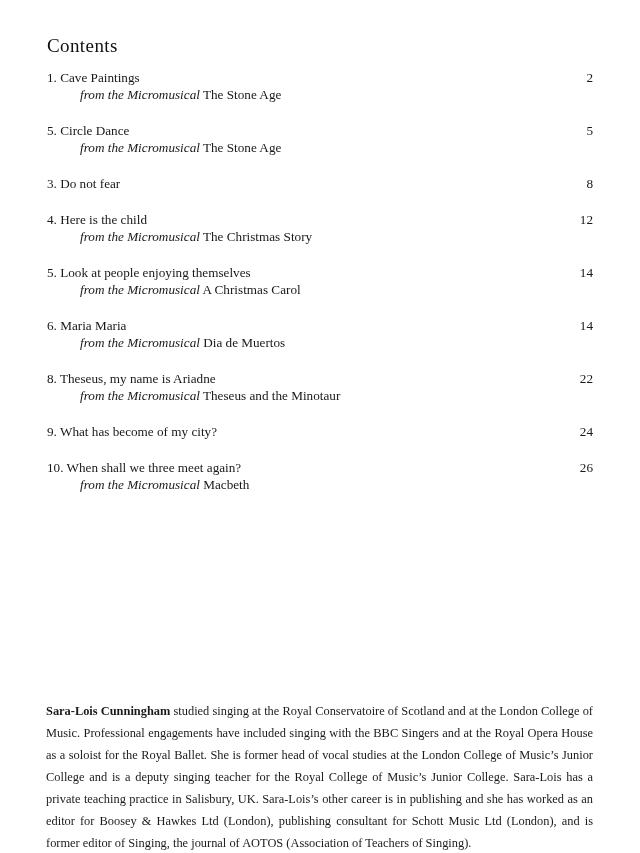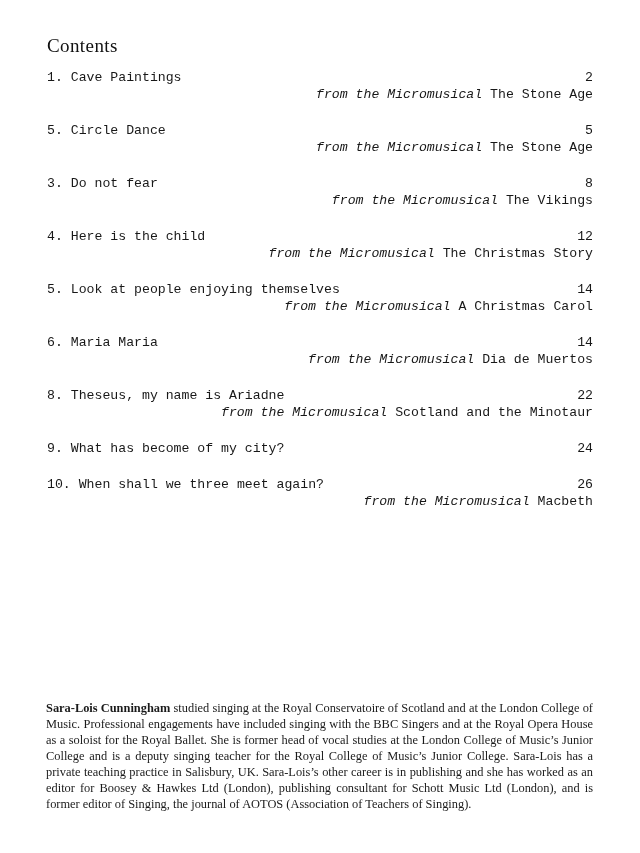--- a/index.html
+++ b/index.html
@@ -37,21 +37,20 @@
     margin: 0;
     line-height: 1.1;
   }
 
   
   .toc {
     position: absolute;
     left: 47px;
     top: 70px;
     width: 546px;
-    font-family: Liberation Mono, monospace;
   }
   .toc-entry {
     position: relative;
     margin-bottom: 21px;
   }
   .toc-entry:last-child { margin-bottom: 0; }
 
   .toc-title-row {
     position: relative;
     display: block;
@@ -74,37 +73,36 @@
     color: #181818;
   }
   .toc-source {
     display: block;
     margin-left: 33px;
     margin-top: 2px;
     font-size: 13.2px;
     line-height: 15px;
     color: #181818;
     white-space: nowrap;
-    text-align: right;
   }
   .toc-source .src-prefix {
     font-style: italic;
   }
   .toc-source .src-show {
     font-style: normal;
   }
 
   
   .bio {
     position: absolute;
     left: 46px;
     top: 688px;
     width: 547px;
     font-size: 12.4px;
-    line-height: 16px;
+    line-height: 22px;
     text-align: justify;
     color: #1a1a1a;
     hyphens: none;
   }
   .bio .bio-name {
     font-weight: bold;
   }
 </style>
 </head>
 <body>
@@ -118,37 +116,36 @@
   <div class="toc-entry">
         <div class="toc-title-row"><span class="toc-title">1. Cave Paintings</span><span class="toc-page">2</span></div>
         <div class="toc-source"><span class="src-prefix">from the Micromusical</span><span class="src-show"> The Stone Age</span></div>
       </div>
       <div class="toc-entry">
         <div class="toc-title-row"><span class="toc-title">5. Circle Dance</span><span class="toc-page">5</span></div>
         <div class="toc-source"><span class="src-prefix">from the Micromusical</span><span class="src-show"> The Stone Age</span></div>
       </div>
       <div class="toc-entry">
         <div class="toc-title-row"><span class="toc-title">3. Do not fear</span><span class="toc-page">8</span></div>
-        <div class="toc-source"><span class="src-prefix">from the Micromusical</span><span class="src-show"> The Vikings</span></div>
       </div>
       <div class="toc-entry">
         <div class="toc-title-row"><span class="toc-title">4. Here is the child</span><span class="toc-page">12</span></div>
         <div class="toc-source"><span class="src-prefix">from the Micromusical</span><span class="src-show"> The Christmas Story</span></div>
       </div>
       <div class="toc-entry">
         <div class="toc-title-row"><span class="toc-title">5. Look at people enjoying themselves</span><span class="toc-page">14</span></div>
         <div class="toc-source"><span class="src-prefix">from the Micromusical</span><span class="src-show"> A Christmas Carol</span></div>
       </div>
       <div class="toc-entry">
         <div class="toc-title-row"><span class="toc-title">6. Maria Maria</span><span class="toc-page">14</span></div>
         <div class="toc-source"><span class="src-prefix">from the Micromusical</span><span class="src-show"> Dia de Muertos</span></div>
       </div>
       <div class="toc-entry">
         <div class="toc-title-row"><span class="toc-title">8. Theseus, my name is Ariadne</span><span class="toc-page">22</span></div>
-        <div class="toc-source"><span class="src-prefix">from the Micromusical</span><span class="src-show"> Scotland and the Minotaur</span></div>
+        <div class="toc-source"><span class="src-prefix">from the Micromusical</span><span class="src-show"> Theseus and the Minotaur</span></div>
       </div>
       <div class="toc-entry">
         <div class="toc-title-row"><span class="toc-title">9. What has become of my city?</span><span class="toc-page">24</span></div>
       </div>
       <div class="toc-entry">
         <div class="toc-title-row"><span class="toc-title">10. When shall we three meet again?</span><span class="toc-page">26</span></div>
         <div class="toc-source"><span class="src-prefix">from the Micromusical</span><span class="src-show"> Macbeth</span></div>
       </div>
     </div>
 

